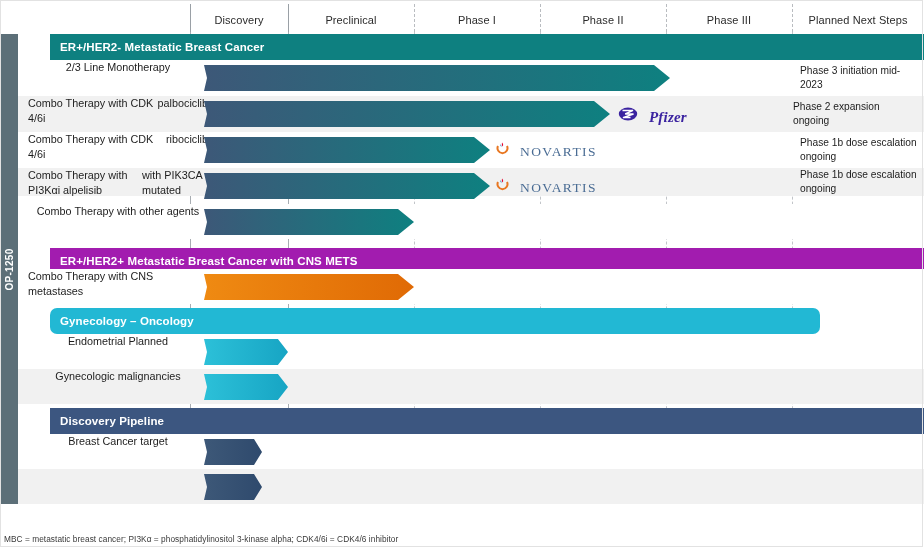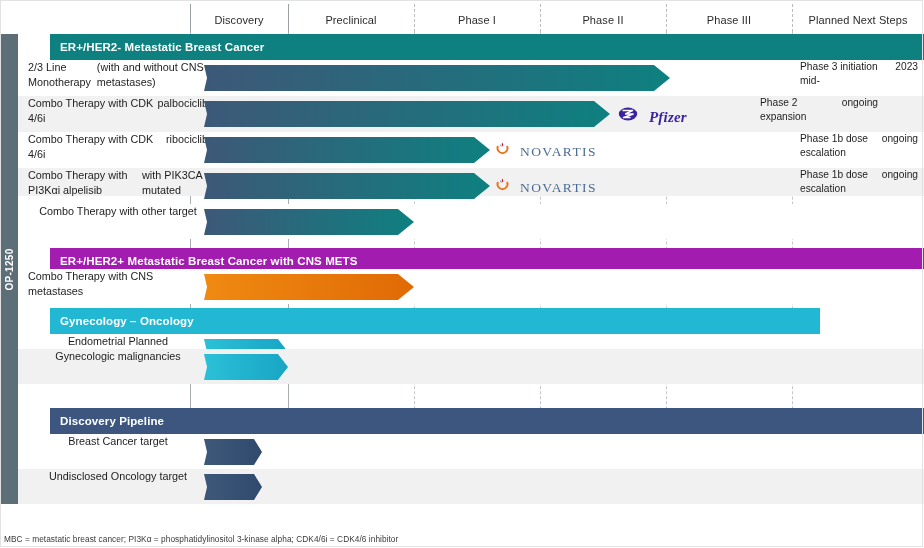--- a/index.html
+++ b/index.html
@@ -119,21 +119,21 @@
     font-size: 10.8px;
     color: #1d1d1d;
     line-height: 1.35;
   }
   .row-next {
     position: absolute;
     top: 0;
     height: 100%;
     width: 118px;
     display: flex;
-    flex-direction: row;
+    flex-direction: column;
     justify-content: center;
     font-size: 10.2px;
     color: #1d1d1d;
     line-height: 1.4;
   }
 
   
   .arrow {
     position: absolute;
     height: 26px;
@@ -218,21 +218,20 @@
       </div>
     </div>
 
   <div id="sections">
       <div class="section-head" style="top: 34px; width: 906px; background: rgb(14, 128, 128);">
         <span>ER+/HER2- Metastatic Breast Cancer</span>
       </div>
       <div class="row" style="top: 60px; height: 36px; width: 906px; background: rgb(255, 255, 255);">
         <div class="row-label">
           <div>2/3 Line Monotherapy</div>
-          <div>(with and without CNS metastases)</div>
         </div>
         <div class="arrow" style="left: 186px; top: 5px;">
           <svg width="466" height="26" viewBox="0 0 466 26">
             <defs>
               <linearGradient id="grad-0" x1="0" y1="0" x2="1" y2="0">
                 <stop offset="0%" stop-color="#3d5878"></stop>
                 <stop offset="100%" stop-color="#0e8080"></stop>
               </linearGradient>
             </defs>
             <path d="M0,0 L450,0 L466,13 L450,26 L0,26 L3,13 Z" fill="url(#grad-0)"></path>
@@ -259,21 +258,21 @@
             <path d="M0,0 L390,0 L406,13 L390,26 L0,26 L3,13 Z" fill="url(#grad-1)"></path>
           </svg>
         </div>
         <div class="logo" style="left: 600px; top: 10px;">
           <span><svg width="20" height="16" viewBox="0 0 20 16">
               <ellipse cx="10" cy="8" rx="9.2" ry="6.4" fill="#3b23a0"></ellipse>
               <path d="M4.5,4.4 L15,4.4 L7.2,8 L15.5,8 L5,11.6 L12.5,11.6" fill="none" stroke="#ffffff" stroke-width="1.5"></path>
             </svg></span>
           <span class="pfizer-word">Pfizer</span>
         </div>
-        <div class="row-next" style="left: 742px;">
+        <div class="row-next" style="left: 775px;">
           <div>Phase 2 expansion</div>
           <div>ongoing</div>
         </div>
       </div>
       <div class="row" style="top: 132px; height: 36px; width: 906px; background: rgb(255, 255, 255);">
         <div class="row-label">
           <div>Combo Therapy with CDK 4/6i</div>
           <div>ribociclib</div>
         </div>
         <div class="arrow" style="left: 186px; top: 5px;">
@@ -324,21 +323,21 @@
             </svg></span>
           <span class="novartis-word">NOVARTIS</span>
         </div>
         <div class="row-next" style="left: 782px;">
           <div>Phase 1b dose escalation</div>
           <div>ongoing</div>
         </div>
       </div>
       <div class="row" style="top: 204px; height: 35px; width: 906px; background: rgb(255, 255, 255);">
         <div class="row-label">
-          <div>Combo Therapy with other target</div>
+          <div>Combo Therapy with other agents</div>
         </div>
         <div class="arrow" style="left: 186px; top: 5px;">
           <svg width="210" height="26" viewBox="0 0 210 26">
             <defs>
               <linearGradient id="grad-4" x1="0" y1="0" x2="1" y2="0">
                 <stop offset="0%" stop-color="#3d5878"></stop>
                 <stop offset="100%" stop-color="#0e8080"></stop>
               </linearGradient>
             </defs>
             <path d="M0,0 L194,0 L210,13 L194,26 L0,26 L3,13 Z" fill="url(#grad-4)"></path>
@@ -357,40 +356,40 @@
             <defs>
               <linearGradient id="grad-5" x1="0" y1="0" x2="1" y2="0">
                 <stop offset="0%" stop-color="#ef8a12"></stop>
                 <stop offset="100%" stop-color="#e06a05"></stop>
               </linearGradient>
             </defs>
             <path d="M0,0 L194,0 L210,13 L194,26 L0,26 L3,13 Z" fill="url(#grad-5)"></path>
           </svg>
         </div>
       </div>
-      <div class="section-head" style="top: 308px; width: 770px; background: rgb(34, 184, 212);">
+      <div class="section-head" style="top: 308px; width: 770px; background: rgb(34, 184, 212); border-radius: 7px;">
         <span>Gynecology – Oncology</span>
       </div>
       <div class="row" style="top: 334px; height: 35px; width: 906px; background: rgb(255, 255, 255);">
         <div class="row-label">
           <div>Endometrial Planned</div>
         </div>
         <div class="arrow" style="left: 186px; top: 5px;">
           <svg width="84" height="26" viewBox="0 0 84 26">
             <defs>
               <linearGradient id="grad-6" x1="0" y1="0" x2="1" y2="0">
                 <stop offset="0%" stop-color="#2cc0d8"></stop>
                 <stop offset="100%" stop-color="#17a5c4"></stop>
               </linearGradient>
             </defs>
             <path d="M0,0 L73.92,0 L84,13 L73.92,26 L0,26 L3,13 Z" fill="url(#grad-6)"></path>
           </svg>
         </div>
       </div>
-      <div class="row" style="top: 349px; height: 35px; width: 906px; background: rgb(241, 241, 241);">
+      <div class="row" style="top: 369px; height: 35px; width: 906px; background: rgb(241, 241, 241);">
         <div class="row-label">
           <div>Gynecologic malignancies</div>
         </div>
         <div class="arrow" style="left: 186px; top: 5px;">
           <svg width="84" height="26" viewBox="0 0 84 26">
             <defs>
               <linearGradient id="grad-7" x1="0" y1="0" x2="1" y2="0">
                 <stop offset="0%" stop-color="#2cc0d8"></stop>
                 <stop offset="100%" stop-color="#17a5c4"></stop>
               </linearGradient>
@@ -412,23 +411,20 @@
               <linearGradient id="grad-8" x1="0" y1="0" x2="1" y2="0">
                 <stop offset="0%" stop-color="#3d5878"></stop>
                 <stop offset="100%" stop-color="#2f4a6d"></stop>
               </linearGradient>
             </defs>
             <path d="M0,0 L50,0 L58,13 L50,26 L0,26 L3,13 Z" fill="url(#grad-8)"></path>
           </svg>
         </div>
       </div>
       <div class="row" style="top: 469px; height: 35px; width: 906px; background: rgb(241, 241, 241);">
-        <div class="row-label">
-          <div>Undisclosed Oncology target</div>
-        </div>
         <div class="arrow" style="left: 186px; top: 5px;">
           <svg width="58" height="26" viewBox="0 0 58 26">
             <defs>
               <linearGradient id="grad-9" x1="0" y1="0" x2="1" y2="0">
                 <stop offset="0%" stop-color="#3d5878"></stop>
                 <stop offset="100%" stop-color="#2f4a6d"></stop>
               </linearGradient>
             </defs>
             <path d="M0,0 L50,0 L58,13 L50,26 L0,26 L3,13 Z" fill="url(#grad-9)"></path>
           </svg>

